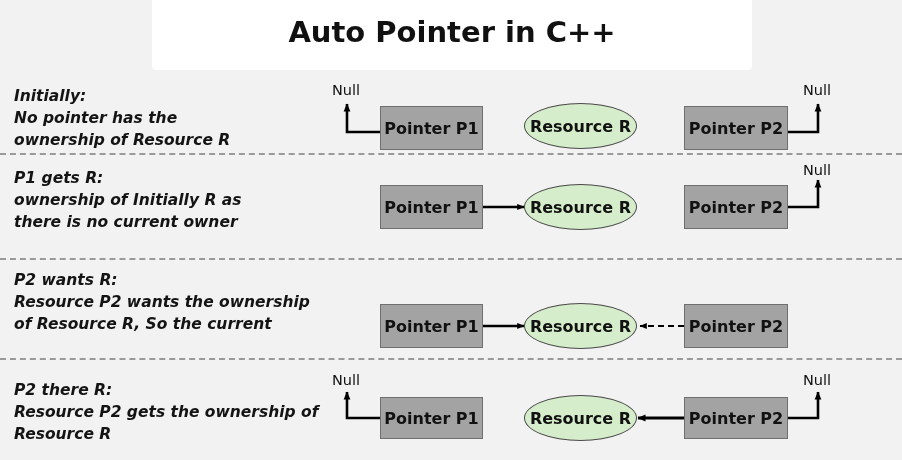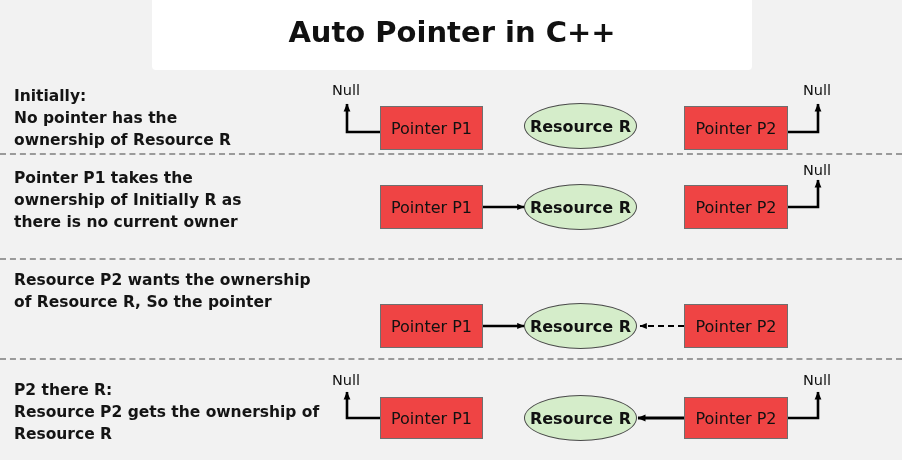--- a/index.html
+++ b/index.html
@@ -49,46 +49,47 @@
     width: 902px;
   }
   .row-desc {
     position: absolute;
     left: 14px;
     font-size: 15.5px;
     font-weight: 700;
     color: #141414;
     line-height: 22px;
     width: 310px;
+    font-style: italic;
   }
   .row-desc .line {
     display: block;
     white-space: nowrap;
   }
 
   
   .divider {
     position: absolute;
     left: 0;
     width: 902px;
     height: 0;
     border-top: 2px dashed #9a9a9a;
   }
 
   
   .node-box {
     position: absolute;
-    background: #ef4444;
+    background: #a3a3a3;
     border: 1.5px solid #6f6f6f;
     box-sizing: border-box;
     display: flex;
     align-items: center;
     justify-content: center;
     font-size: 16px;
-    font-weight: 400;
+    font-weight: 700;
     color: #111111;
     white-space: nowrap;
   }
   .node-ellipse {
     position: absolute;
     background: #d5edca;
     border: 1.5px solid #4a4a4a;
     border-radius: 50%;
     box-sizing: border-box;
     display: flex;
@@ -178,37 +179,38 @@
     <div class="node-box" style="left:380px;top:106px;width:103px;height:44px;">Pointer P1</div>
     <div class="node-ellipse" style="left:524px;top:103px;width:113px;height:46px;">Resource R</div>
     <div class="node-box" style="left:684px;top:106px;width:104px;height:44px;">Pointer P2</div>
     <div class="null-label" style="left:803px;top:82px;">Null</div>
   </div>
 
   <div class="divider" style="top:153px;"></div>
 
   <div class="row" style="top:153px;height:105px;">
     <div class="row-desc" style="top:14px;">
-      <span class="line">Pointer P1 takes the</span>
+      <span class="line">P1 gets R:</span>
       <span class="line">ownership of Initially R as</span>
       <span class="line">there is no current owner</span>
     </div>
 
     <div class="node-box" style="left:380px;top:32px;width:103px;height:44px;">Pointer P1</div>
     <div class="node-ellipse" style="left:524px;top:31px;width:113px;height:46px;">Resource R</div>
     <div class="node-box" style="left:684px;top:32px;width:104px;height:44px;">Pointer P2</div>
     <div class="null-label" style="left:803px;top:9px;">Null</div>
   </div>
 
   <div class="divider" style="top:258px;"></div>
 
   <div class="row" style="top:258px;height:100px;">
     <div class="row-desc" style="top:11px;">
+      <span class="line">P2 wants R:</span>
       <span class="line">Resource P2 wants the ownership</span>
-      <span class="line">of Resource R, So the pointer</span>
+      <span class="line">of Resource R, So the current</span>
     </div>
 
     <div class="node-box" style="left:380px;top:46px;width:103px;height:44px;">Pointer P1</div>
     <div class="node-ellipse" style="left:524px;top:45px;width:113px;height:46px;">Resource R</div>
     <div class="node-box" style="left:684px;top:46px;width:104px;height:44px;">Pointer P2</div>
   </div>
 
   <div class="divider" style="top:358px;"></div>
 
   <div class="row" style="top:358px;height:102px;">

